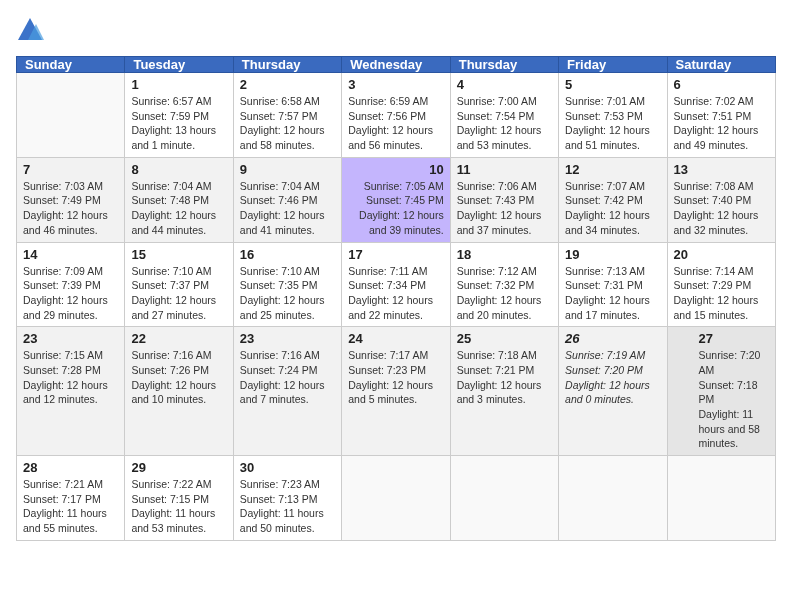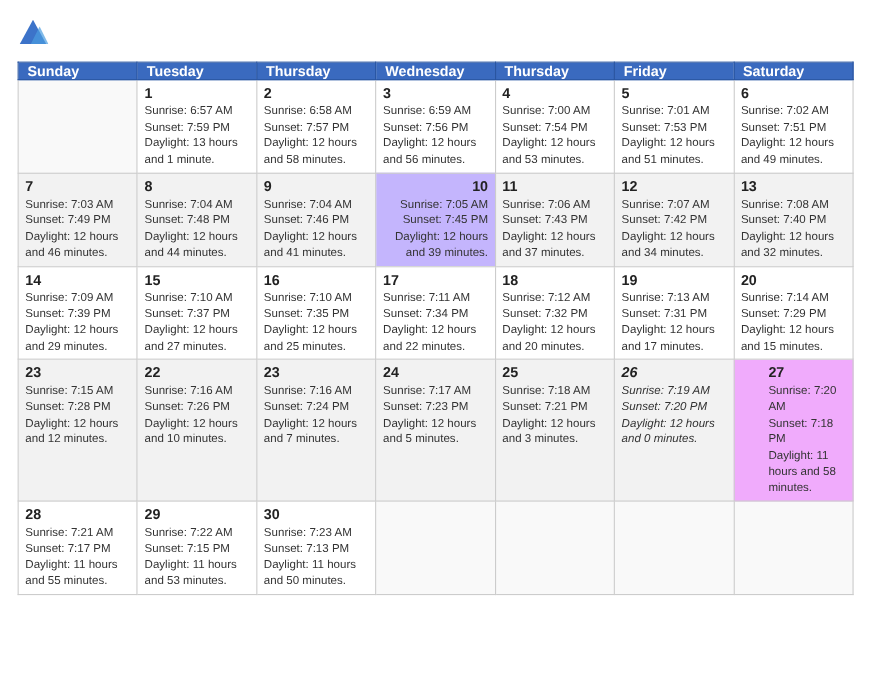--- a/index.html
+++ b/index.html
@@ -224,21 +224,21 @@
           <div class="day-info">Sunrise: 7:17 AM<br>Sunset: 7:23 PM<br>Daylight: 12 hours and 5 minutes.</div>
         </td>
         <td style="background-color: rgb(242, 242, 242);">
           <div class="day-number">25</div>
           <div class="day-info">Sunrise: 7:18 AM<br>Sunset: 7:21 PM<br>Daylight: 12 hours and 3 minutes.</div>
         </td>
         <td style="background-color: rgb(242, 242, 242); font-style: italic;">
           <div class="day-number">26</div>
           <div class="day-info">Sunrise: 7:19 AM<br>Sunset: 7:20 PM<br>Daylight: 12 hours and 0 minutes.</div>
         </td>
-        <td style="background-color: #f0abfc; padding-left: 31px;">
+        <td style="background-color: #e5e5e5; padding-left: 31px;">
           <div class="day-number">27</div>
           <div class="day-info">Sunrise: 7:20 AM<br>Sunset: 7:18 PM<br>Daylight: 11 hours and 58 minutes.</div>
         </td>
       </tr>
       <tr>
         <td>
           <div class="day-number">28</div>
           <div class="day-info">Sunrise: 7:21 AM<br>Sunset: 7:17 PM<br>Daylight: 11 hours and 55 minutes.</div>
         </td>
         <td>

